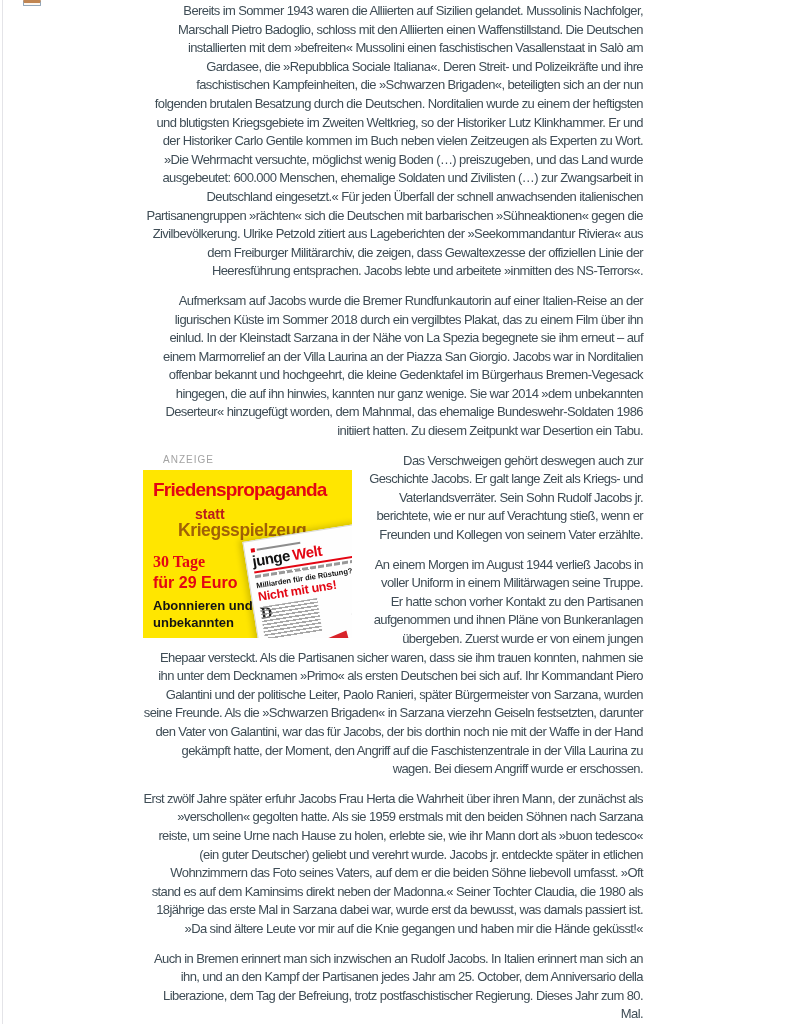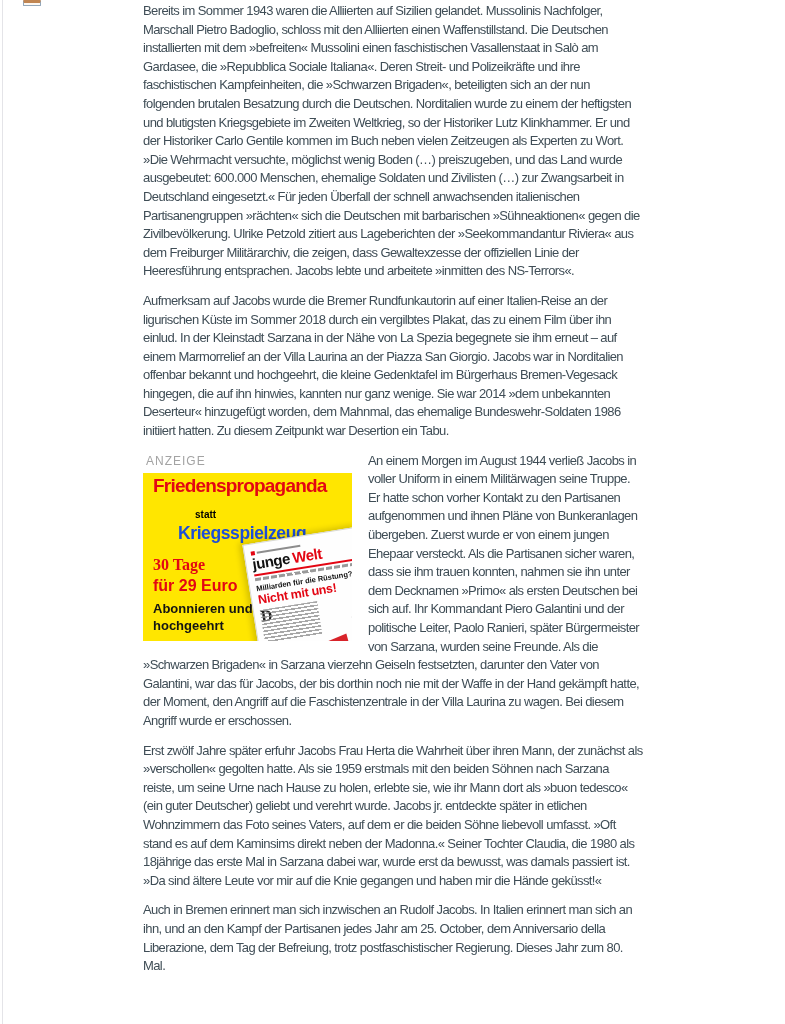--- a/index.html
+++ b/index.html
@@ -18,33 +18,33 @@
   .left-line{position:absolute;left:2px;top:0;width:1px;height:1024px;background:#e4e4e8;}
   .clip-icon{
     position:absolute;left:23px;top:0;width:18px;height:6px;
     background:#fdf8f2;border:1px solid #93a7ba;border-top:3px solid #c08552;border-radius:1px;
   }
   .content{position:absolute;left:143px;top:2px;width:500px;}
   .para{
     margin:0 0 11px 0;
     font-size:13px;line-height:18.6px;letter-spacing:-0.6px;
     color:var(--body-text);
-    text-align:left;
+    text-align:right;
   }
   .wrap-zone::after{content:"";display:block;clear:both;}
   .ad-float{float:left;width:209px;margin:2px 16px 8px 0;}
-  .ad-label{font-size:12px;letter-spacing:1px;color:var(--label-gray);margin:0 0 5px 3px;}
+  .ad-label{font-size:10px;letter-spacing:1px;color:var(--label-gray);margin:0 0 5px 20px;}
   .ad-banner{
     position:relative;width:209px;height:168px;overflow:hidden;
     background:var(--ad-yellow);cursor:pointer;
   }
   .ad-banner div{position:absolute;white-space:nowrap;}
-  .ad-h1{left:10px;top:2px;font-size:19px;font-weight:bold;color:var(--accent-red);letter-spacing:-0.8px;}
-  .ad-s1{left:52px;top:36px;font-size:10px;font-weight:bold;color:#000000;}
-  .ad-s2{left:35px;top:50px;font-size:17.5px;font-weight:bold;color:#1d4ed8;letter-spacing:-0.4px;text-align:center;}
+  .ad-h1{left:10px;top:9px;font-size:19px;font-weight:bold;color:var(--accent-red);letter-spacing:-0.8px;}
+  .ad-s1{left:52px;top:36px;font-size:14px;font-weight:bold;color:#b91c1c;}
+  .ad-s2{left:35px;top:50px;font-size:17.5px;font-weight:bold;color:#a16207;letter-spacing:-0.4px;text-align:center;}
   .ad-o1{left:10px;top:83px;font-size:16px;font-weight:bold;color:var(--accent-red);font-family:Liberation Serif, serif;}
   .ad-o2{left:10px;top:104px;font-size:16px;font-weight:bold;color:var(--accent-red);}
   .ad-c1{left:10px;top:128px;font-size:13px;font-weight:bold;color:#141414;}
   .ad-c2{left:10px;top:145px;font-size:13px;font-weight:bold;color:#141414;}
   .newspaper{
     position:absolute !important;right:-16px;bottom:-26px;width:116px;height:132px;
     background:#fefefe;border:1px solid #d9d9d2;
     transform:rotate(-9deg);
     box-shadow:-3px -2px 6px rgba(0,0,0,0.18);
     padding:6px 6px;white-space:normal !important;
@@ -78,21 +78,21 @@
   <div class="wrap-zone">
     <div class="ad-float">
       <div class="ad-label">ANZEIGE</div>
       <div class="ad-banner">
         <div class="ad-h1">Friedenspropaganda</div>
         <div class="ad-s1">statt</div>
         <div class="ad-s2">Kriegsspielzeug</div>
         <div class="ad-o1">30 Tage</div>
         <div class="ad-o2">für 29 Euro</div>
         <div class="ad-c1">Abonnieren und</div>
-        <div class="ad-c2">hochgeehrt</div>
+        <div class="ad-c2">unbekannten</div>
         <div class="newspaper">
           <div class="np-tagline">
             <span class="np-sq"></span>
             <span class="np-tagline-line"></span>
           </div>
           <div class="np-masthead">
             <span>junge</span><span class="red">Welt</span>
           </div>
           <div class="np-rule"></div>
           <div class="np-micro"></div>
@@ -102,18 +102,19 @@
             <span class="np-dropcap">D</span>
             <div class="np-noise"></div>
           </div>
           <div class="np-art">
             <span class="plane">✈</span>
             <div class="flag"></div>
           </div>
         </div>
       </div>
     </div>
+    <p class="para">Das Verschweigen gehört deswegen auch zur Geschichte Jacobs. Er galt lange Zeit als Kriegs- und Vaterlandsverräter. Sein Sohn Rudolf Jacobs jr. berichtete, wie er nur auf Verachtung stieß, wenn er Freunden und Kollegen von seinem Vater erzählte.</p>
     <p class="para">An einem Morgen im August 1944 verließ Jacobs in voller Uniform in einem Militärwagen seine Truppe. Er hatte schon vorher Kontakt zu den Partisanen aufgenommen und ihnen Pläne von Bunkeranlagen übergeben. Zuerst wurde er von einem jungen Ehepaar versteckt. Als die Partisanen sicher waren, dass sie ihm trauen konnten, nahmen sie ihn unter dem Decknamen »Primo« als ersten Deutschen bei sich auf. Ihr Kommandant Piero Galantini und der politische Leiter, Paolo Ranieri, später Bürgermeister von Sarzana, wurden seine Freunde. Als die »Schwarzen Brigaden« in Sarzana vierzehn Geiseln festsetzten, darunter den Vater von Galantini, war das für Jacobs, der bis dorthin noch nie mit der Waffe in der Hand gekämpft hatte, der Moment, den Angriff auf die Faschistenzentrale in der Villa Laurina zu wagen. Bei diesem Angriff wurde er erschossen.</p>
   </div>
 
   <p class="para">Erst zwölf Jahre später erfuhr Jacobs Frau Herta die Wahrheit über ihren Mann, der zunächst als »verschollen« gegolten hatte. Als sie 1959 erstmals mit den beiden Söhnen nach Sarzana reiste, um seine Urne nach Hause zu holen, erlebte sie, wie ihr Mann dort als »buon tedesco« (ein guter Deutscher) geliebt und verehrt wurde. Jacobs jr. entdeckte später in etlichen Wohnzimmern das Foto seines Vaters, auf dem er die beiden Söhne liebevoll umfasst. »Oft stand es auf dem Kaminsims direkt neben der Madonna.« Seiner Tochter Claudia, die 1980 als 18jährige das erste Mal in Sarzana dabei war, wurde erst da bewusst, was damals passiert ist. »Da sind ältere Leute vor mir auf die Knie gegangen und haben mir die Hände geküsst!«</p>
   <p class="para">Auch in Bremen erinnert man sich inzwischen an Rudolf Jacobs. In Italien erinnert man sich an ihn, und an den Kampf der Partisanen jedes Jahr am 25. October, dem Anniversario della Liberazione, dem Tag der Befreiung, trotz postfaschistischer Regierung. Dieses Jahr zum 80. Mal.</p>
 </div>
 
 </body></html>

